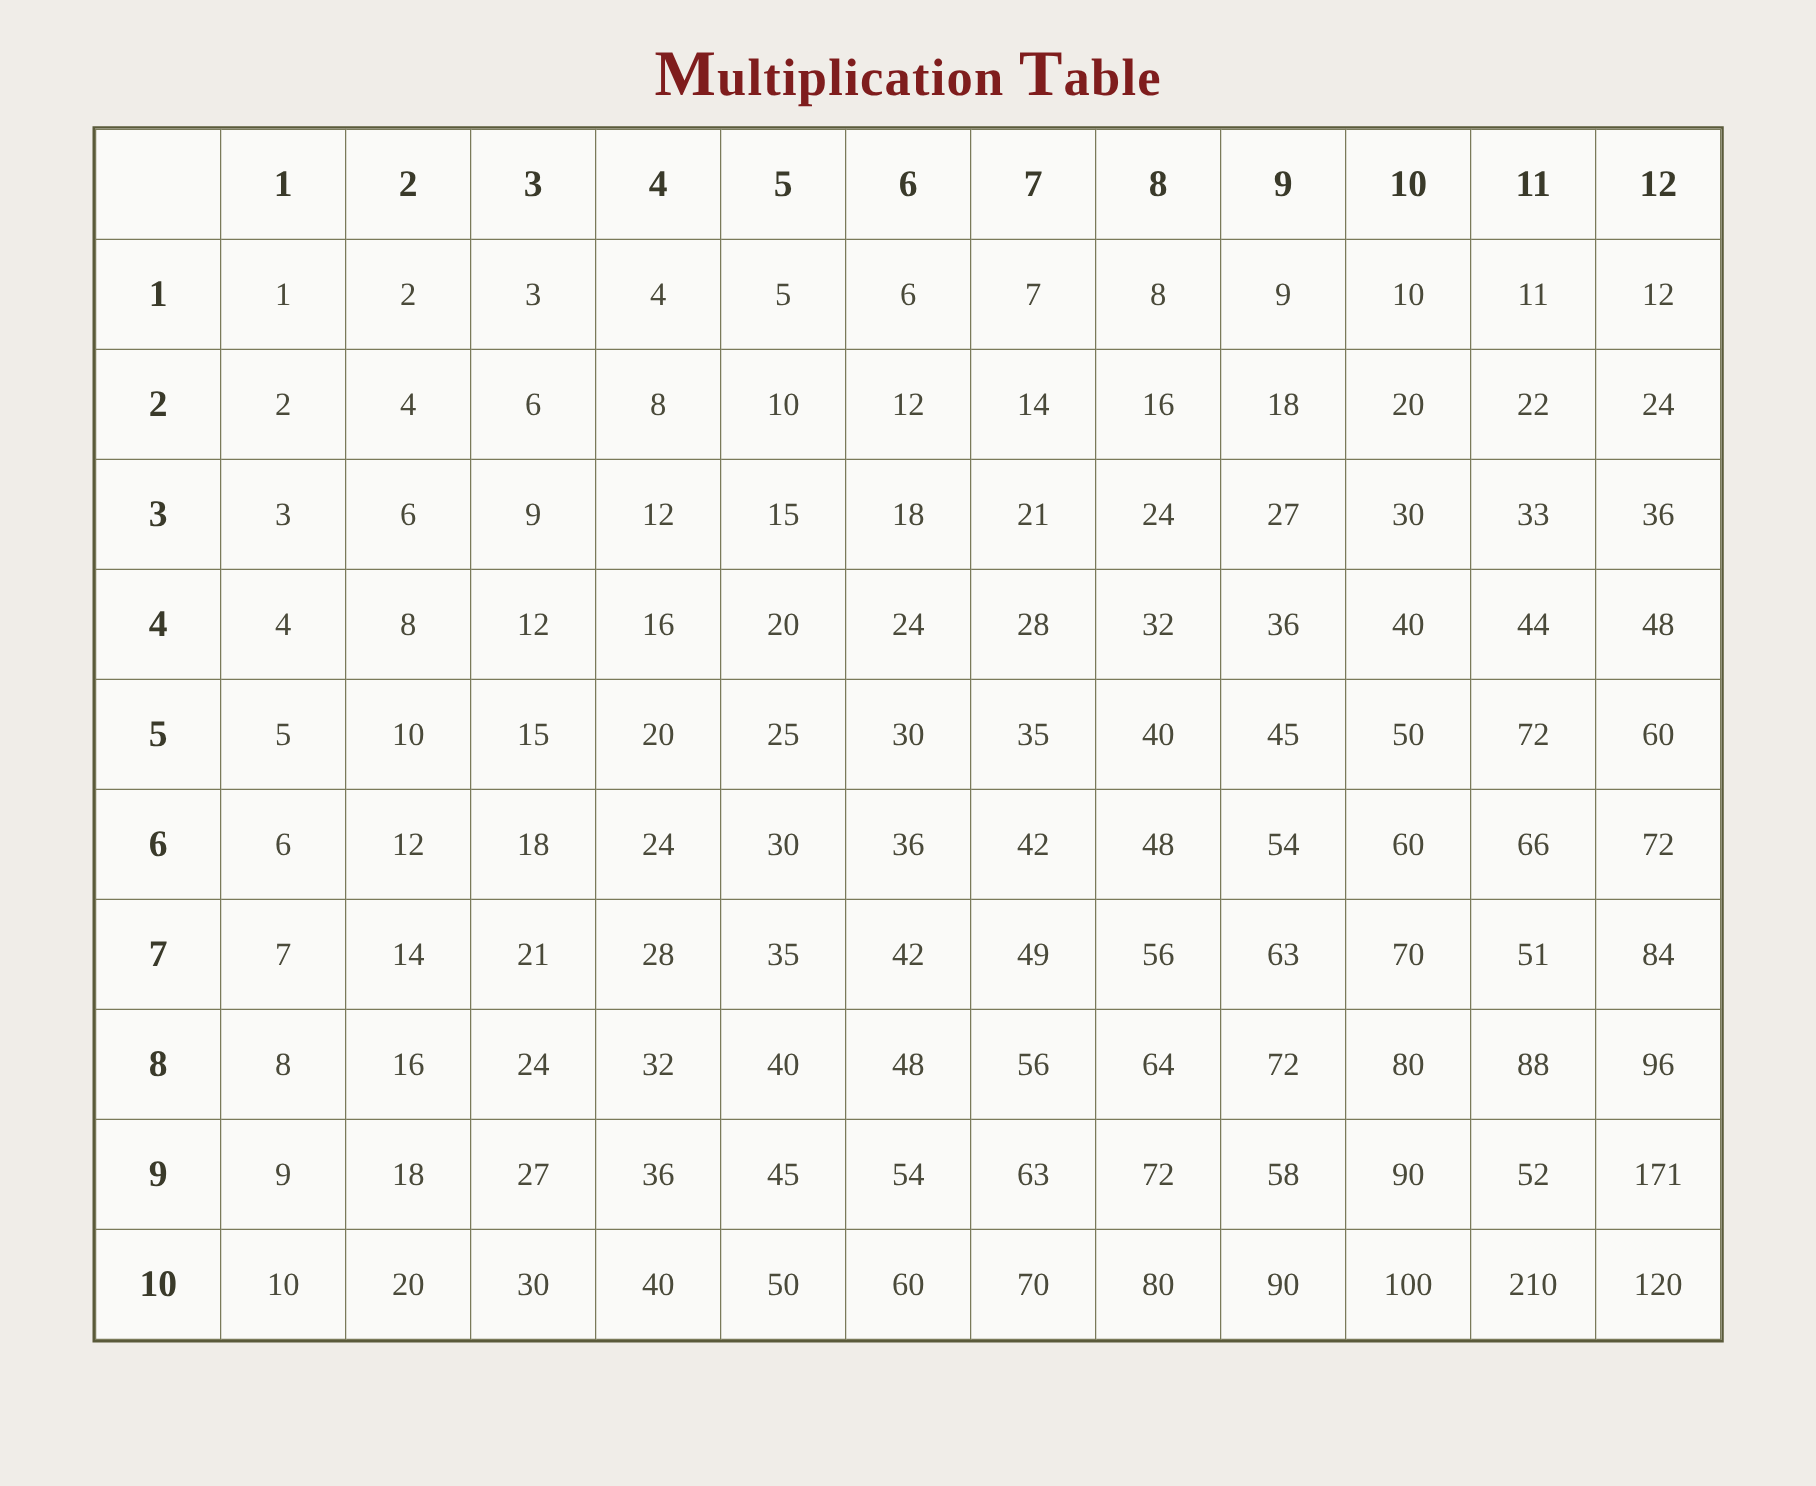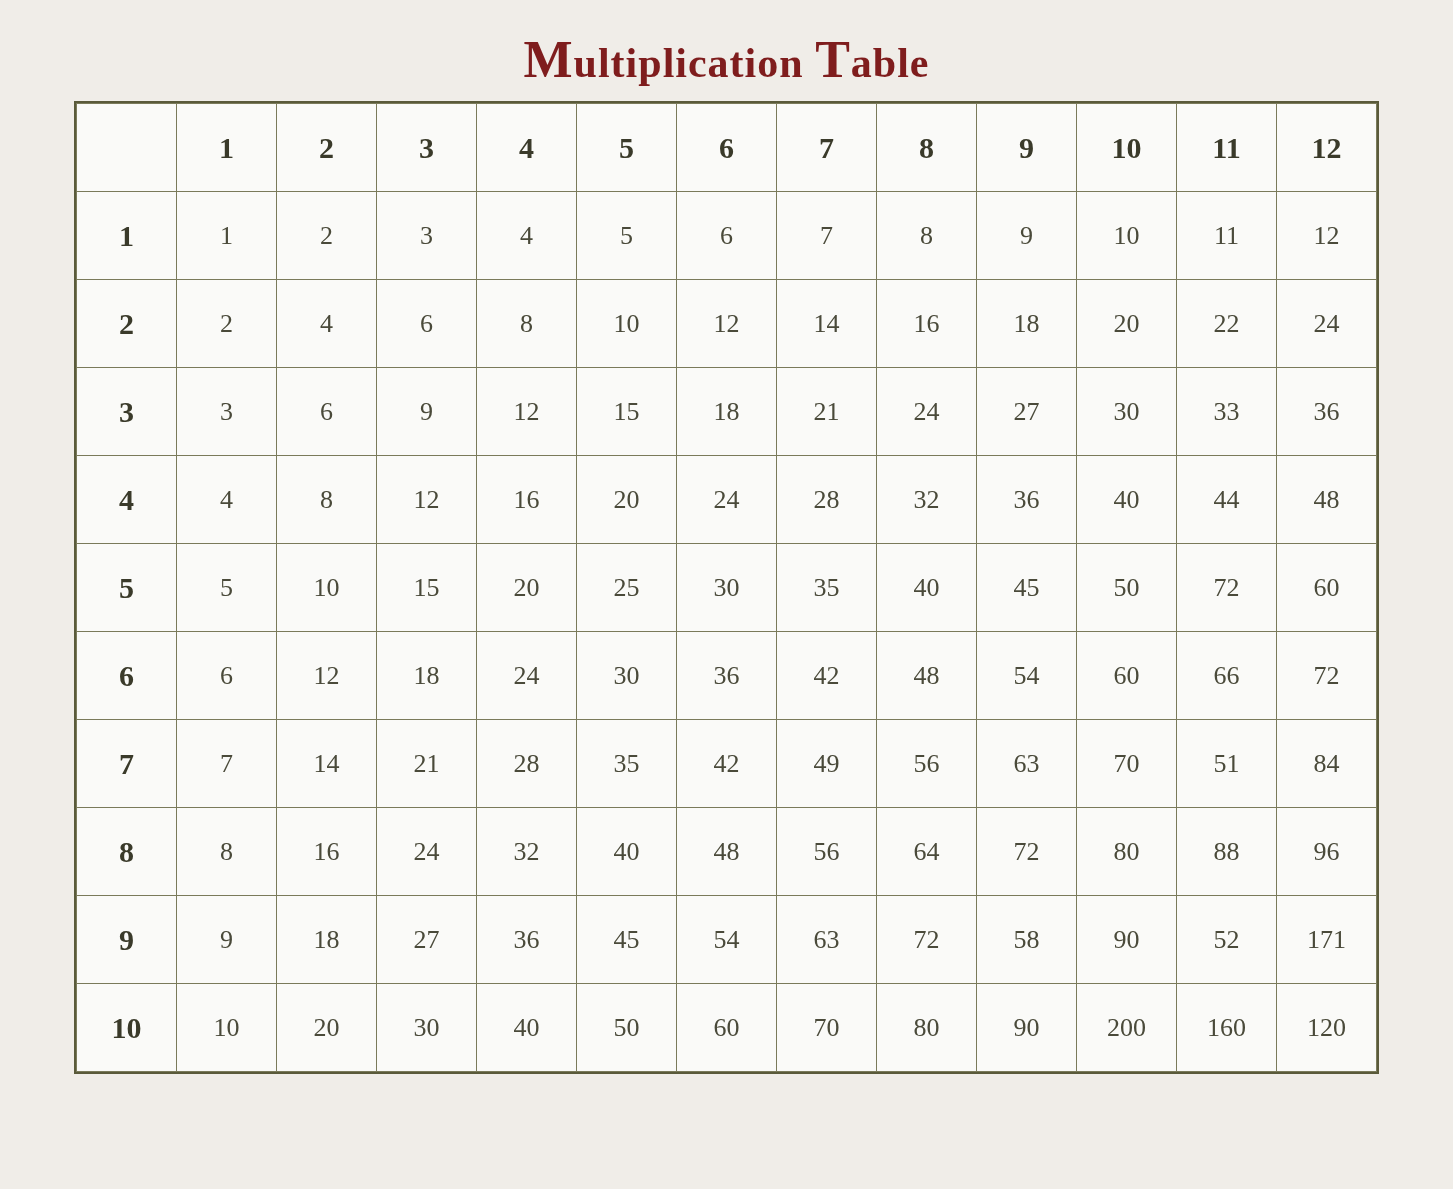--- a/index.html
+++ b/index.html
@@ -239,19 +239,19 @@
           <td class="row-header">10</td>
           <td class="data-cell">10</td>
           <td class="data-cell">20</td>
           <td class="data-cell">30</td>
           <td class="data-cell">40</td>
           <td class="data-cell">50</td>
           <td class="data-cell">60</td>
           <td class="data-cell">70</td>
           <td class="data-cell">80</td>
           <td class="data-cell">90</td>
-          <td class="data-cell">200</td>
-          <td class="data-cell">160</td>
+          <td class="data-cell">100</td>
+          <td class="data-cell">210</td>
           <td class="data-cell">120</td>
         </tr>
       </tbody>
     </table>
 </div>
 
 </body></html>

